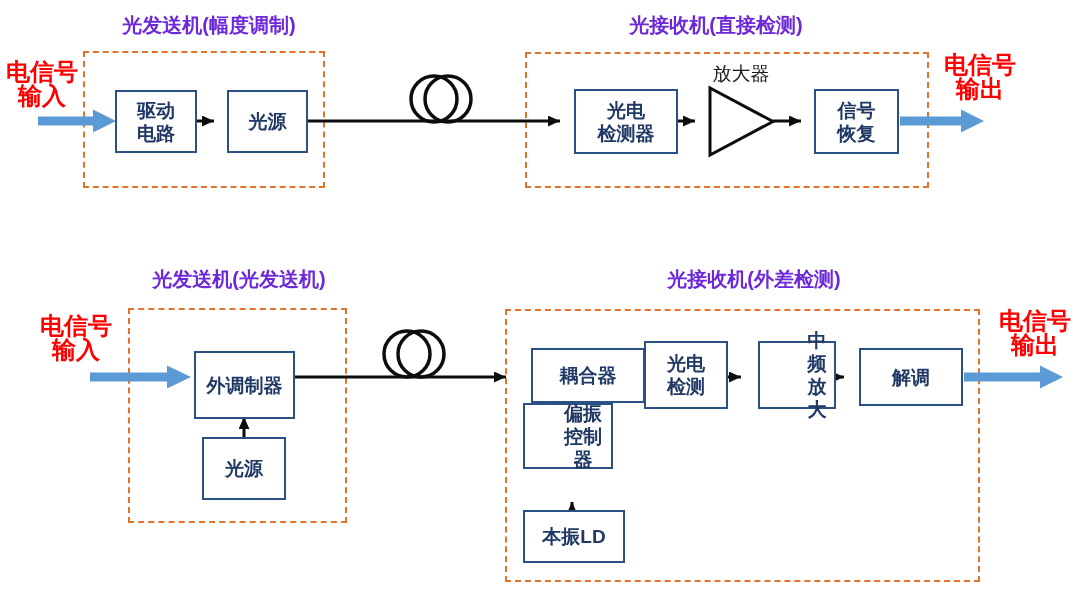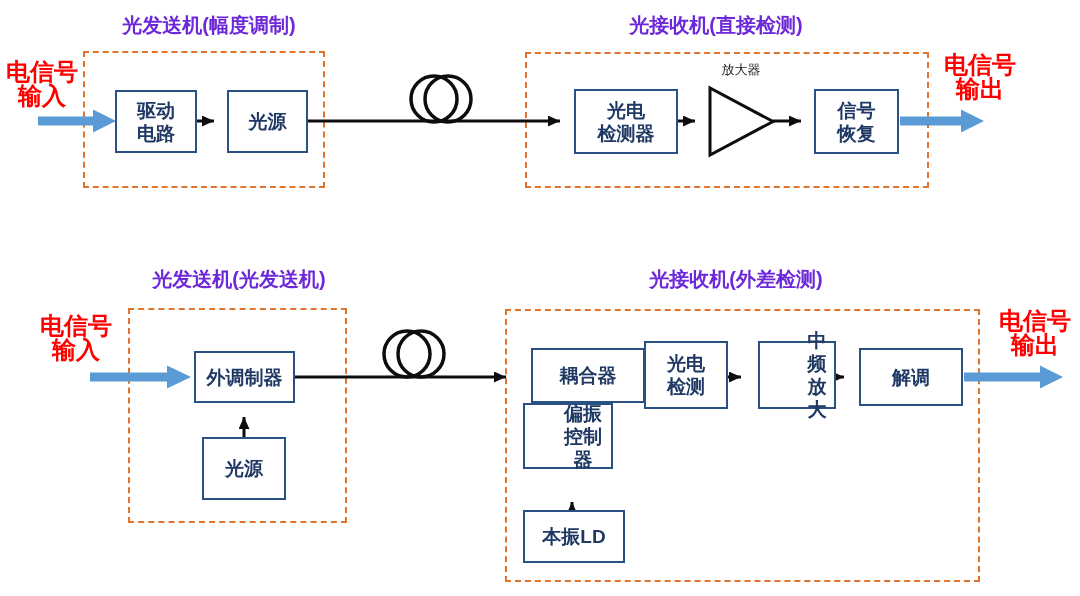--- a/index.html
+++ b/index.html
@@ -6,21 +6,21 @@
   .canvas{position:relative;width:1080px;height:596px;background:#ffffff;overflow:hidden;
           font-family:"Liberation Sans","DejaVu Sans",sans-serif;}
   .dashed-box{position:absolute;border:2.5px dashed #e3722b;box-sizing:border-box;z-index:1;background:transparent;}
   .svg-layer{position:absolute;left:0;top:0;z-index:2;}
   .block{position:absolute;background:#ffffff;border:2.5px solid #2a5183;box-sizing:border-box;
          display:flex;align-items:center;justify-content:center;text-align:center;
          color:#1f3864;font-weight:bold;font-size:19px;line-height:23px;white-space:pre-line;z-index:3;}
   .diagram-title{position:absolute;color:#6d28d9;font-weight:bold;font-size:20px;text-align:center;z-index:3;}
   .io-label{position:absolute;color:#ff0000;font-weight:bold;font-size:24px;line-height:24px;
             text-align:center;white-space:pre-line;z-index:3;}
-  .amp-label{position:absolute;color:#1a1a1a;font-size:13px;text-align:center;z-index:3;}
+  .amp-label{position:absolute;color:#1a1a1a;font-size:19px;text-align:center;z-index:3;}
 </style>
 </head>
 <body>
 
 <div class="canvas">
 
   <div class="dashed-box" style="left:83px;top:51px;width:242px;height:137px;"></div>
   <div class="dashed-box" style="left:525px;top:52px;width:404px;height:136px;"></div>
   <div class="dashed-box" style="left:128px;top:308px;width:219px;height:215px;"></div>
   <div class="dashed-box" style="left:505px;top:309px;width:475px;height:273px;"></div>
@@ -56,42 +56,42 @@
     <circle cx="407" cy="354" r="23" fill="none" stroke="#0d0d0d" stroke-width="3.5"></circle>
     <circle cx="421" cy="354" r="23" fill="none" stroke="#0d0d0d" stroke-width="3.5"></circle>
 
     <polygon points="90,372.5 167,372.5 167,365.5 191,377 167,388.5 167,381.5 90,381.5" fill="#5b9bd5"></polygon>
     <polygon points="964,372.5 1040,372.5 1040,365.5 1063,377 1040,388.5 1040,381.5 964,381.5" fill="#5b9bd5"></polygon>
   </svg>
 
   <div class="diagram-title" style="left:84px;top:12px;width:250px;">光发送机(幅度调制)</div>
   <div class="diagram-title" style="left:591px;top:12px;width:250px;">光接收机(直接检测)</div>
   <div class="diagram-title" style="left:114px;top:266px;width:250px;">光发送机(光发送机)</div>
-  <div class="diagram-title" style="left:611px;top:266px;width:250px;">光接收机(外差检测)</div>
+  <div class="diagram-title" style="left:629px;top:266px;width:250px;">光接收机(外差检测)</div>
 
   <div class="io-label" style="left:0px;top:60px;width:84px;">电信号
 输入</div>
   <div class="io-label" style="left:938px;top:53px;width:84px;">电信号
 输出</div>
   <div class="io-label" style="left:34px;top:314px;width:84px;">电信号
 输入</div>
   <div class="io-label" style="left:993px;top:309px;width:84px;">电信号
 输出</div>
 
   <div class="amp-label" style="left:696px;top:61px;width:90px;">放大器</div>
 
   <div class="block" style="left:115px;top:90px;width:82px;height:63px;">驱动
 电路</div>
   <div class="block" style="left:227px;top:90px;width:81px;height:63px;">光源</div>
   <div class="block" style="left:574px;top:89px;width:104px;height:65px;">光电
 检测器</div>
   <div class="block" style="left:814px;top:89px;width:85px;height:65px;">信号
 恢复</div>
 
-  <div class="block" style="left:194px;top:351px;width:101px;height:52px;">外调制器</div>
+  <div class="block" style="left:194px;top:351px;width:101px;height:68px;">外调制器</div>
   <div class="block" style="left:202px;top:437px;width:84px;height:63px;">光源</div>
   <div class="block" style="left:524px;top:348px;width:114px;height:55px;margin-left:7px;">耦合器</div>
   <div class="block" style="left:644px;top:341px;width:84px;height:68px;">光电
 检测</div>
   <div class="block" style="left:758px;top:341px;width:78px;height:68px;padding-left:40px;">中频
 放大</div>
   <div class="block" style="left:859px;top:348px;width:104px;height:58px;">解调</div>
   <div class="block" style="left:523px;top:403px;width:90px;height:66px;padding-left:30px;">偏振
 控制器</div>
   <div class="block" style="left:523px;top:510px;width:102px;height:53px;">本振LD</div>

